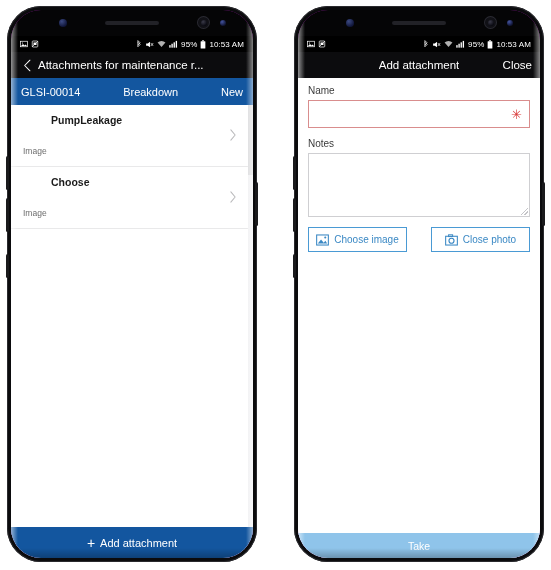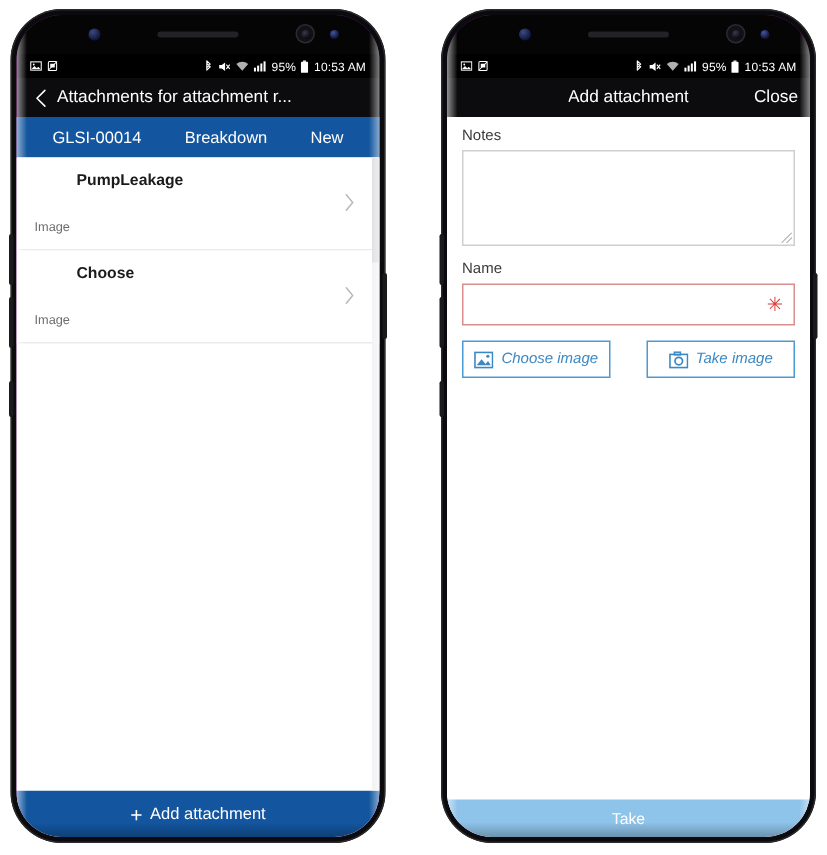--- a/index.html
+++ b/index.html
@@ -124,21 +124,21 @@
   .screen {
     position: relative;
     height: calc(100% - 26px - 16px - 26px);
     background: #ffffff; display: flex; flex-direction: column;
   }
 
   
   .record-strip {
     background: #13569f; color: #ffffff;
     display: flex; align-items: center;
-    padding: 0 24px; height: 27px; font-size: 11px;
+    padding: 0 10px; height: 27px; font-size: 11px;
   }
   .record-strip .rs-id   { flex: 0 0 auto; }
   .record-strip .rs-type { flex: 1 1 auto; text-align: center; }
   .record-strip .rs-status { flex: 0 0 auto; }
 
   
   .list { flex: 1 1 auto; overflow: hidden; position: relative; background: #fff; }
   .list-item {
     position: relative; display: flex; align-items: center;
     padding: 8px 16px 9px 12px;
@@ -199,21 +199,21 @@
     width: 100%; height: 64px; background: #fff;
     border: 1px solid #cfcfd2; position: relative;
   }
   .textarea::after {
     content: ""; position: absolute; right: 1px; bottom: 1px;
     width: 7px; height: 7px;
     background:
       linear-gradient(135deg, transparent 45%, #c4c4c8 45%, #c4c4c8 55%, transparent 55%),
       linear-gradient(135deg, transparent 70%, #c4c4c8 70%, #c4c4c8 80%, transparent 80%);
   }
-  .btn-row { display: flex; gap: 24px; margin-top: 3px; font-style: italic; }
+  .btn-row { display: flex; gap: 24px; margin-top: 3px; }
   .out-btn {
     flex: 1 1 0; height: 25px;
     border: 1px solid #4a9ad4; color: #3a88c4; background: #fff;
     display: flex; align-items: center; justify-content: center; gap: 5px;
     font-size: 10px;
   }
   .out-btn .oi { display: inline-flex; align-items: center; }
 
   
   .chin-gloss {
@@ -296,21 +296,21 @@
           <span class="sb-text">10:53 AM</span>
         </div>
       </div>
 
       <div class="appbar">
         <span class="back">
           <svg width="11" height="13" viewBox="0 0 12 16">
               <path d="M9 1.5L2.5 8 9 14.5" fill="none" stroke="#ffffff" stroke-width="1.3" stroke-linecap="round" stroke-linejoin="round"></path>
             </svg>
         </span>
-        <span class="title">Attachments for attachment r...</span>
+        <span class="title">Attachments for maintenance r...</span>
       </div>
 
       <div class="screen">
 
         <div class="record-strip">
           <span class="rs-id">GLSI-00014</span>
           <span class="rs-type">Breakdown</span>
           <span class="rs-status">New</span>
         </div>
 
@@ -427,31 +427,31 @@
 
       <div class="appbar center">
         <span class="title">Add attachment</span>
         <span class="close">Close</span>
       </div>
 
       <div class="screen">
         <div class="form">
 
           <div class="field-group">
-            <span class="field-label">Notes</span>
-            <div class="textarea">
-              <span></span>
-            </div>
-          </div>
-
-          <div class="field-group">
             <span class="field-label">Name</span>
             <div class="text-input required">
               <span></span>
               <span class="req-star">✳</span>
+            </div>
+          </div>
+
+          <div class="field-group">
+            <span class="field-label">Notes</span>
+            <div class="textarea">
+              <span></span>
             </div>
           </div>
 
 
           <div class="btn-row">
             <div class="out-btn">
               <span class="oi">
                 <svg width="13" height="12" viewBox="0 0 16 14">
                     <rect x="0.8" y="0.8" width="14.4" height="12.4" fill="none" stroke="#3a88c4" stroke-width="1.3"></rect>
                     <path d="M2.2 11.3l4-5 3.3 4 2-2.4 2.3 3.4z" fill="#3a88c4"></path>
@@ -461,21 +461,21 @@
               <span>Choose image</span>
             </div>
             <div class="out-btn">
               <span class="oi">
                 <svg width="13" height="12" viewBox="0 0 16 14">
                     <rect x="0.8" y="2.4" width="14.4" height="10.8" fill="none" stroke="#3a88c4" stroke-width="1.3"></rect>
                     <rect x="4.4" y="0.6" width="5" height="2.2" fill="none" stroke="#3a88c4" stroke-width="1.2"></rect>
                     <circle cx="8" cy="7.9" r="3.1" fill="none" stroke="#3a88c4" stroke-width="1.4"></circle>
                   </svg>
               </span>
-              <span>Take image</span>
+              <span>Close photo</span>
             </div>
           </div>
         </div>
 
         <div class="done-bar">
           <span>Take</span>
         </div>
       </div>
 
       <div class="chin-gloss"></div>

